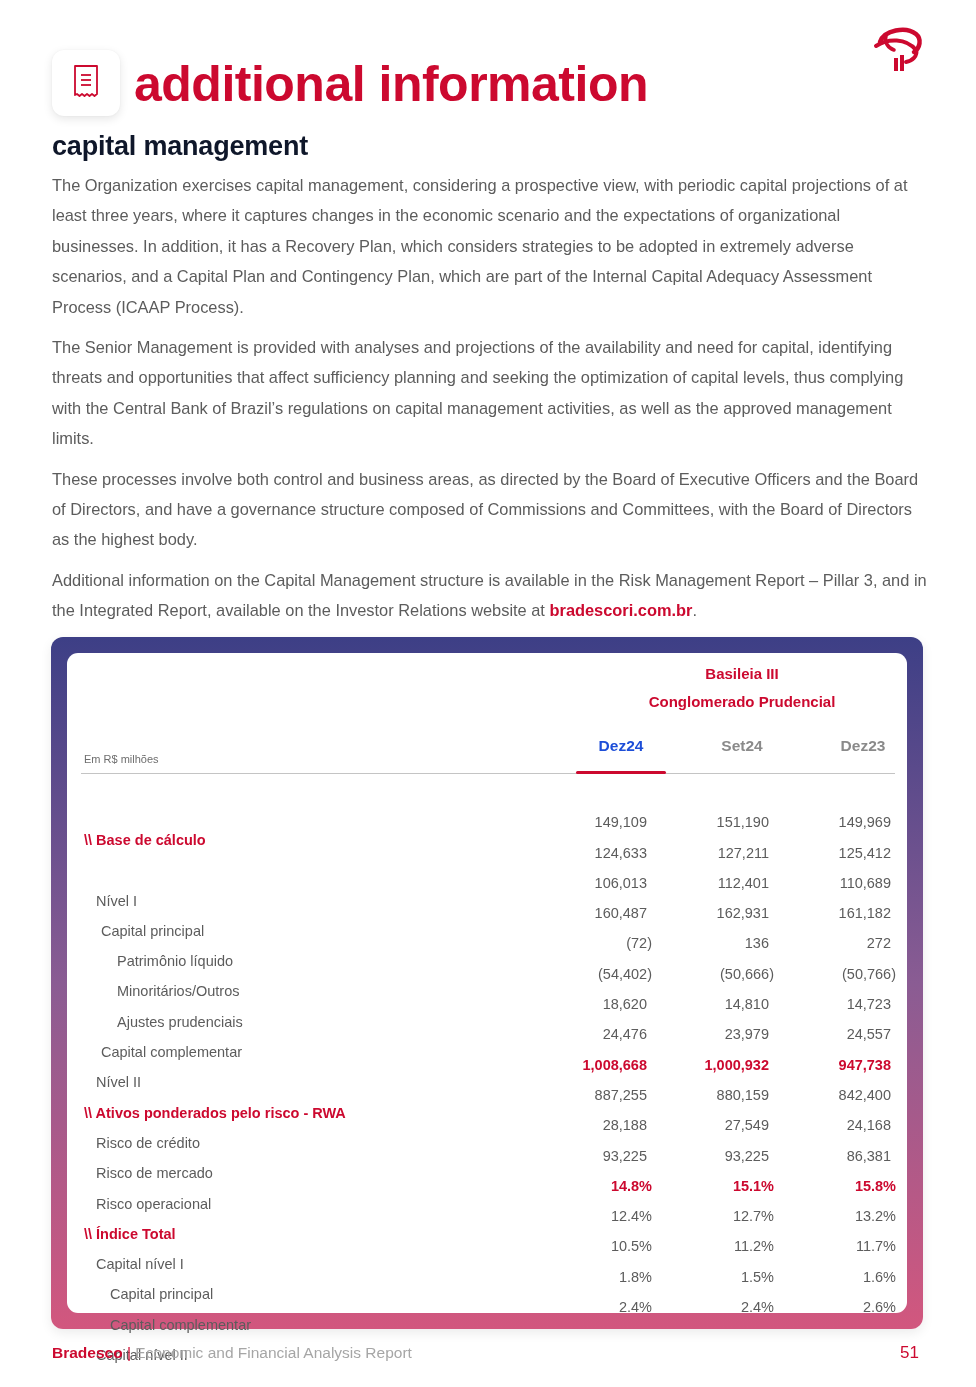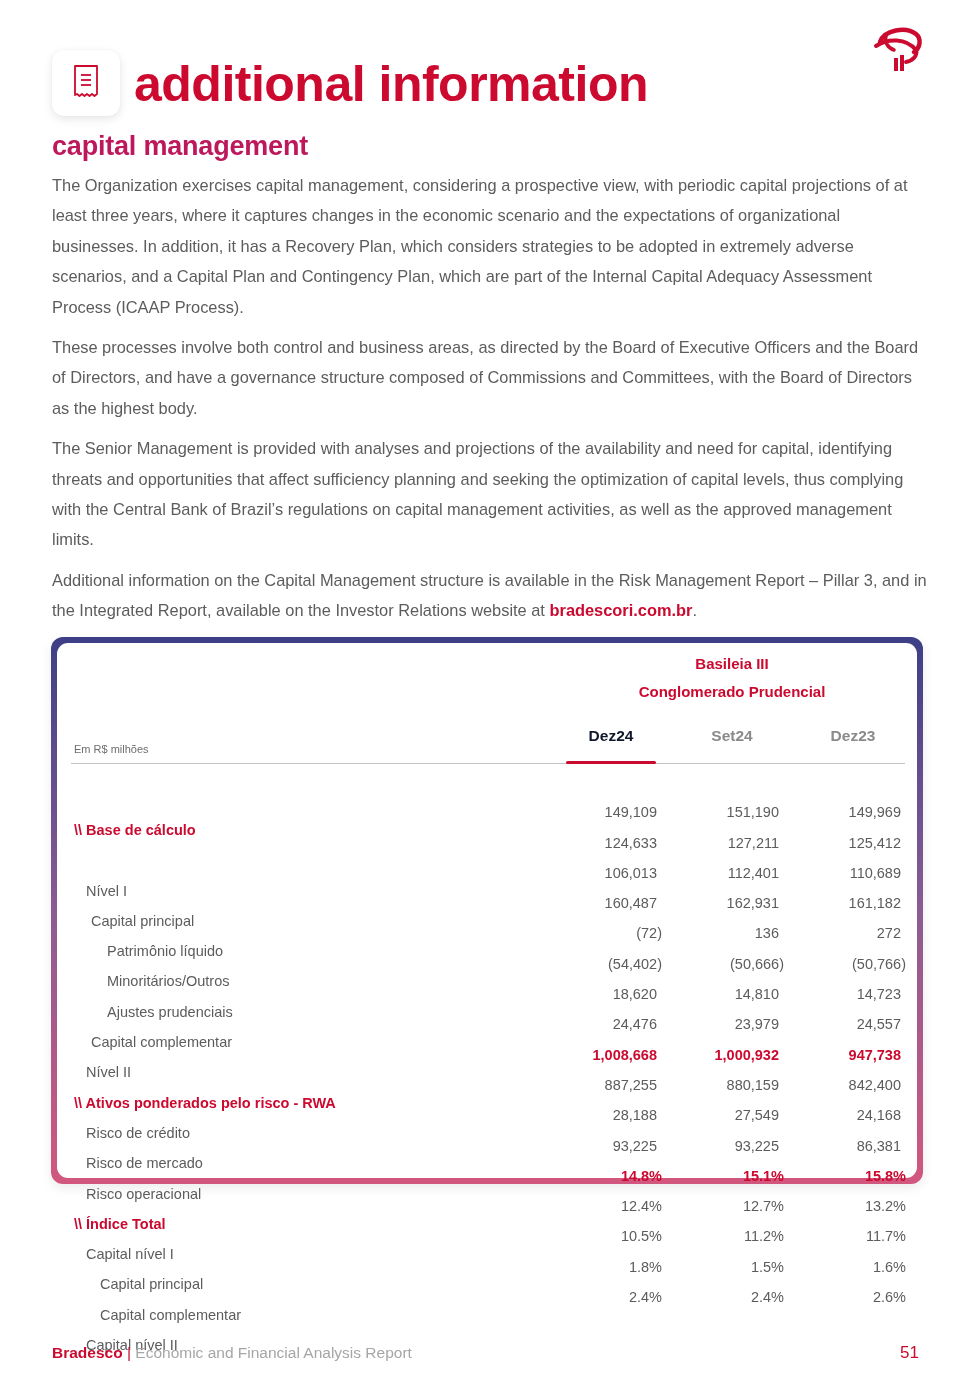--- a/index.html
+++ b/index.html
@@ -14,51 +14,51 @@
       box-shadow: 0 3px 10px rgba(0,0,0,0.10), 0 0 2px rgba(0,0,0,0.05);
       display: flex; align-items: center; justify-content: center;
     }
     .page-title {
       position: absolute; left: 134px; top: 52px;
       font-size: 50px; font-weight: 700; color: #cc092f; letter-spacing: -0.5px;
       line-height: 64px;
     }
     .section-title {
       position: absolute; left: 52px; top: 128px;
-      font-size: 27px; color: #be185d; line-height: 36px; letter-spacing: -0.2px;
+      font-size: 27px; color: #0f172a; line-height: 36px; letter-spacing: -0.2px;
     }
     .body-text {
       position: absolute; left: 52px; top: 170px; width: 876px;
       font-size: 16.4px; line-height: 30.4px; color: #5c5c5c;
     }
     .body-text p { margin-bottom: 10px; }
     .body-text a { color: #cc092f; font-weight: 700; text-decoration: none; }
 
     .card {
-      position: absolute; left: 51px; top: 637px; width: 872px; height: 547px;
-      border-radius: 12px; padding: 6px;
+      position: absolute; left: 51px; top: 637px; width: 872px; height: 692px;
+      border-radius: 12px; padding: 16px;
       background: linear-gradient(180deg, #3d3f86 0%, #8a5c93 50%, #d2577e 100%);
       box-shadow: 0 4px 12px rgba(0,0,0,0.08);
     }
     .card-inner {
       position: relative; width: 100%; height: 100%;
       background: #ffffff; border-radius: 11px;
     }
     .group-title {
       position: absolute; left: 510px; width: 330px; text-align: center;
       color: #cc092f; font-weight: 700; font-size: 15px;
     }
     .group-title.l1 { top: 12px; }
     .group-title.l2 { top: 40px; }
     .unit-label { position: absolute; left: 17px; top: 100px; font-size: 11px; color: #6e6e6e; }
     .col-head {
       position: absolute; top: 84px; width: 110px; text-align: center;
       font-size: 15.5px; font-weight: 700; color: #8a8a8a;
     }
-    .col-head.active { color: #0f172a; }
+    .col-head.active { color: #1d4ed8; }
     .col-underline {
       position: absolute; left: 509px; top: 118px; width: 90px; height: 3px;
       background: #cc092f; border-radius: 2px;
     }
     .head-rule { position: absolute; left: 14px; right: 12px; top: 120px; height: 1px; background: #c4c4c4; }
 
     .rows { position: absolute; left: 0; top: 124px; width: 100%; }
     .row { position: relative; height: 30.3px; font-size: 14.5px; line-height: 30px; color: #5c5c5c; }
     .row .label { position: absolute; top: 0; white-space: nowrap; margin-top: 48px; }
     .row .v { position: absolute; top: 0; white-space: nowrap; }
@@ -107,22 +107,22 @@
       <line x1="9" y1="21" x2="19" y2="21" stroke="#cc092f" stroke-width="1.8"></line>
     </svg>
   </span>
 </div>
 
 <h1 class="page-title">additional information</h1>
 <h2 class="section-title">capital management</h2>
 
 <div class="body-text">
   <p>The Organization exercises capital management, considering a prospective view, with periodic capital projections of at least three years, where it captures changes in the economic scenario and the expectations of organizational businesses. In addition, it has a Recovery Plan, which considers strategies to be adopted in extremely adverse scenarios, and a Capital Plan and Contingency Plan, which are part of the Internal Capital Adequacy Assessment Process (ICAAP Process).</p>
+  <p>The Senior Management is provided with analyses and projections of the availability and need for capital, identifying threats and opportunities that affect sufficiency planning and seeking the optimization of capital levels, thus complying with the Central Bank of Brazil’s regulations on capital management activities, as well as the approved management limits.</p>
   <p>These processes involve both control and business areas, as directed by the Board of Executive Officers and the Board of Directors, and have a governance structure composed of Commissions and Committees, with the Board of Directors as the highest body.</p>
-  <p>The Senior Management is provided with analyses and projections of the availability and need for capital, identifying threats and opportunities that affect sufficiency planning and seeking the optimization of capital levels, thus complying with the Central Bank of Brazil’s regulations on capital management activities, as well as the approved management limits.</p>
   <p><span>Additional information on the Capital Management structure is available in the Risk Management Report – Pillar 3, and in the Integrated Report, available on the Investor Relations website at </span><a>bradescori.com.br</a><span>.</span></p>
 </div>
 
 <div class="card">
   <div class="card-inner">
     <div class="group-title l1">Basileia III</div>
     <div class="group-title l2">Conglomerado Prudencial</div>
     <div class="unit-label">Em R$ milhões</div>
 
     <div class="col-head active" style="left:499px">Dez24</div>

